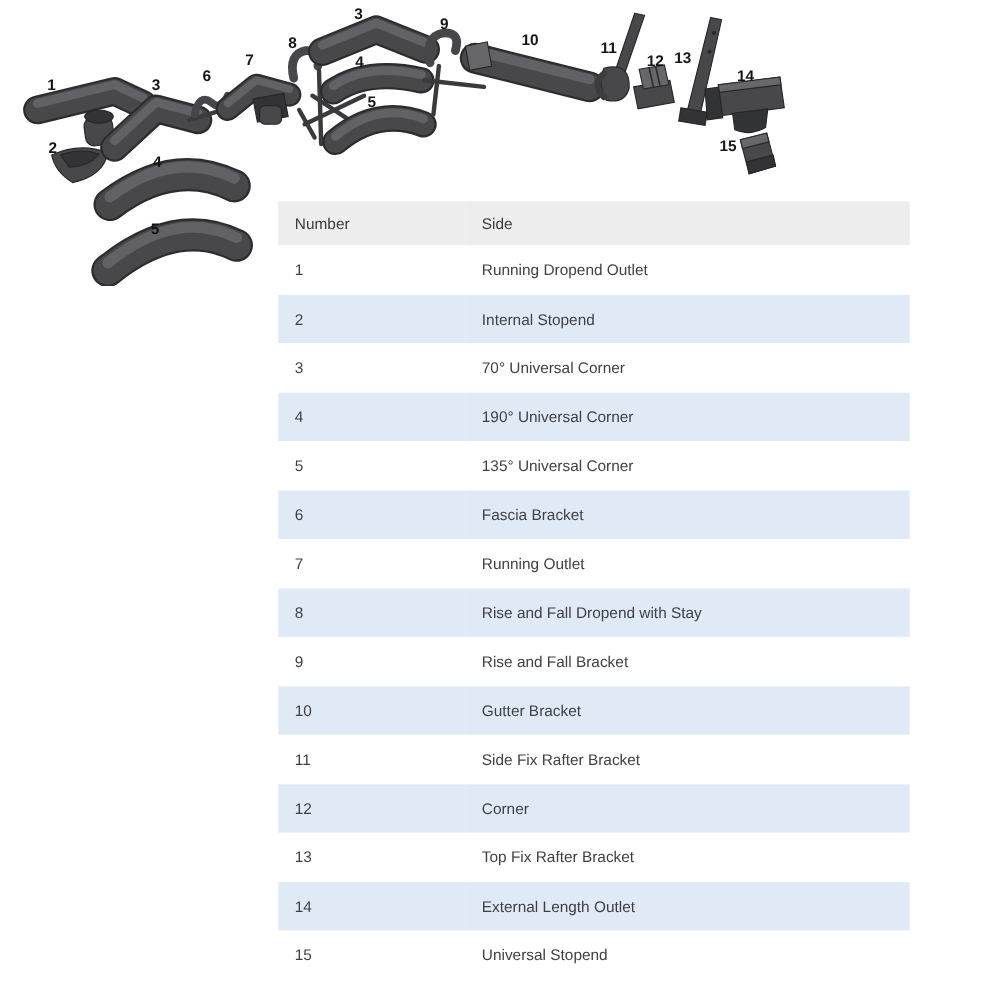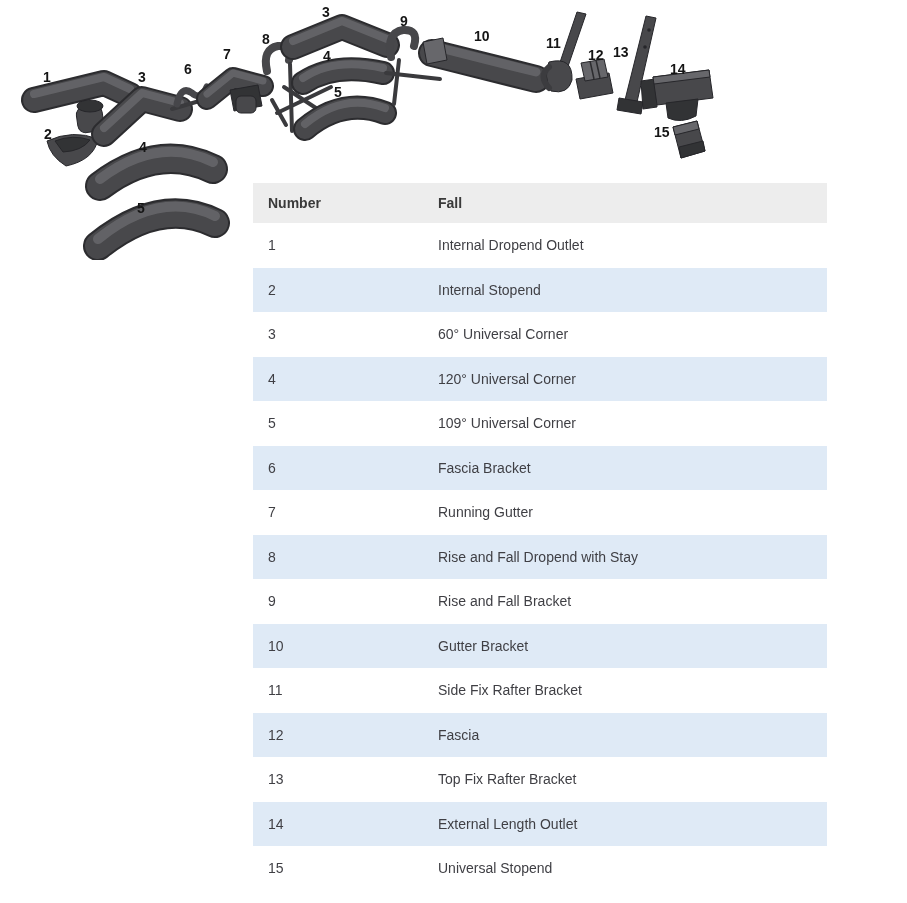--- a/index.html
+++ b/index.html
@@ -28,21 +28,21 @@
   .rod{fill:none;stroke:#3a3a3d;stroke-width:4;stroke-linecap:round;}
   .hook{fill:none;stroke:#47474a;stroke-width:8;stroke-linecap:round;}
 
   table.parts{
     position:absolute;left:253px;top:183px;width:574px;
     border-collapse:collapse;table-layout:fixed;
     font-size:14px;color:var(--cell-text);
   }
   table.parts th{
     height:40px;background:var(--header-bg);color:var(--header-text);
-    font-weight:700;text-align:left;padding:0 0 0 15px;
+    font-weight:400;text-align:left;padding:0 0 0 15px;
   }
   table.parts th.col-number{width:155px;}
   table.parts td{height:44.5px;padding:0 0 0 15px;}
   table.parts tbody tr{background:var(--row-bg);}
   table.parts tbody tr:nth-child(even){background:var(--row-alt-bg);}
 </style>
 </head>
 <body>
 
 <svg class="diagram" viewBox="0 0 907 260" xmlns="http://www.w3.org/2000/svg">
@@ -179,57 +179,57 @@
   <text class="lbl" x="588" y="60">12</text>
   <text class="lbl" x="613" y="57">13</text>
   <text class="lbl" x="670" y="74">14</text>
   <text class="lbl" x="654" y="137">15</text>
 </svg>
 
 <table class="parts">
   <thead>
     <tr>
       <th class="col-number">Number</th>
-      <th class="col-item">Fall</th>
+      <th class="col-item">Side</th>
     </tr>
   </thead>
   <tbody>
   <tr>
     <td>1</td>
-    <td>Internal Dropend Outlet</td>
+    <td>Running Dropend Outlet</td>
   </tr>
 
   <tr>
     <td>2</td>
     <td>Internal Stopend</td>
   </tr>
 
   <tr>
     <td>3</td>
-    <td>60° Universal Corner</td>
+    <td>70° Universal Corner</td>
   </tr>
 
   <tr>
     <td>4</td>
-    <td>120° Universal Corner</td>
+    <td>190° Universal Corner</td>
   </tr>
 
   <tr>
     <td>5</td>
-    <td>109° Universal Corner</td>
+    <td>135° Universal Corner</td>
   </tr>
 
   <tr>
     <td>6</td>
     <td>Fascia Bracket</td>
   </tr>
 
   <tr>
     <td>7</td>
-    <td>Running Gutter</td>
+    <td>Running Outlet</td>
   </tr>
 
   <tr>
     <td>8</td>
     <td>Rise and Fall Dropend with Stay</td>
   </tr>
 
   <tr>
     <td>9</td>
     <td>Rise and Fall Bracket</td>
@@ -240,21 +240,21 @@
     <td>Gutter Bracket</td>
   </tr>
 
   <tr>
     <td>11</td>
     <td>Side Fix Rafter Bracket</td>
   </tr>
 
   <tr>
     <td>12</td>
-    <td>Fascia</td>
+    <td>Corner</td>
   </tr>
 
   <tr>
     <td>13</td>
     <td>Top Fix Rafter Bracket</td>
   </tr>
 
   <tr>
     <td>14</td>
     <td>External Length Outlet</td>

